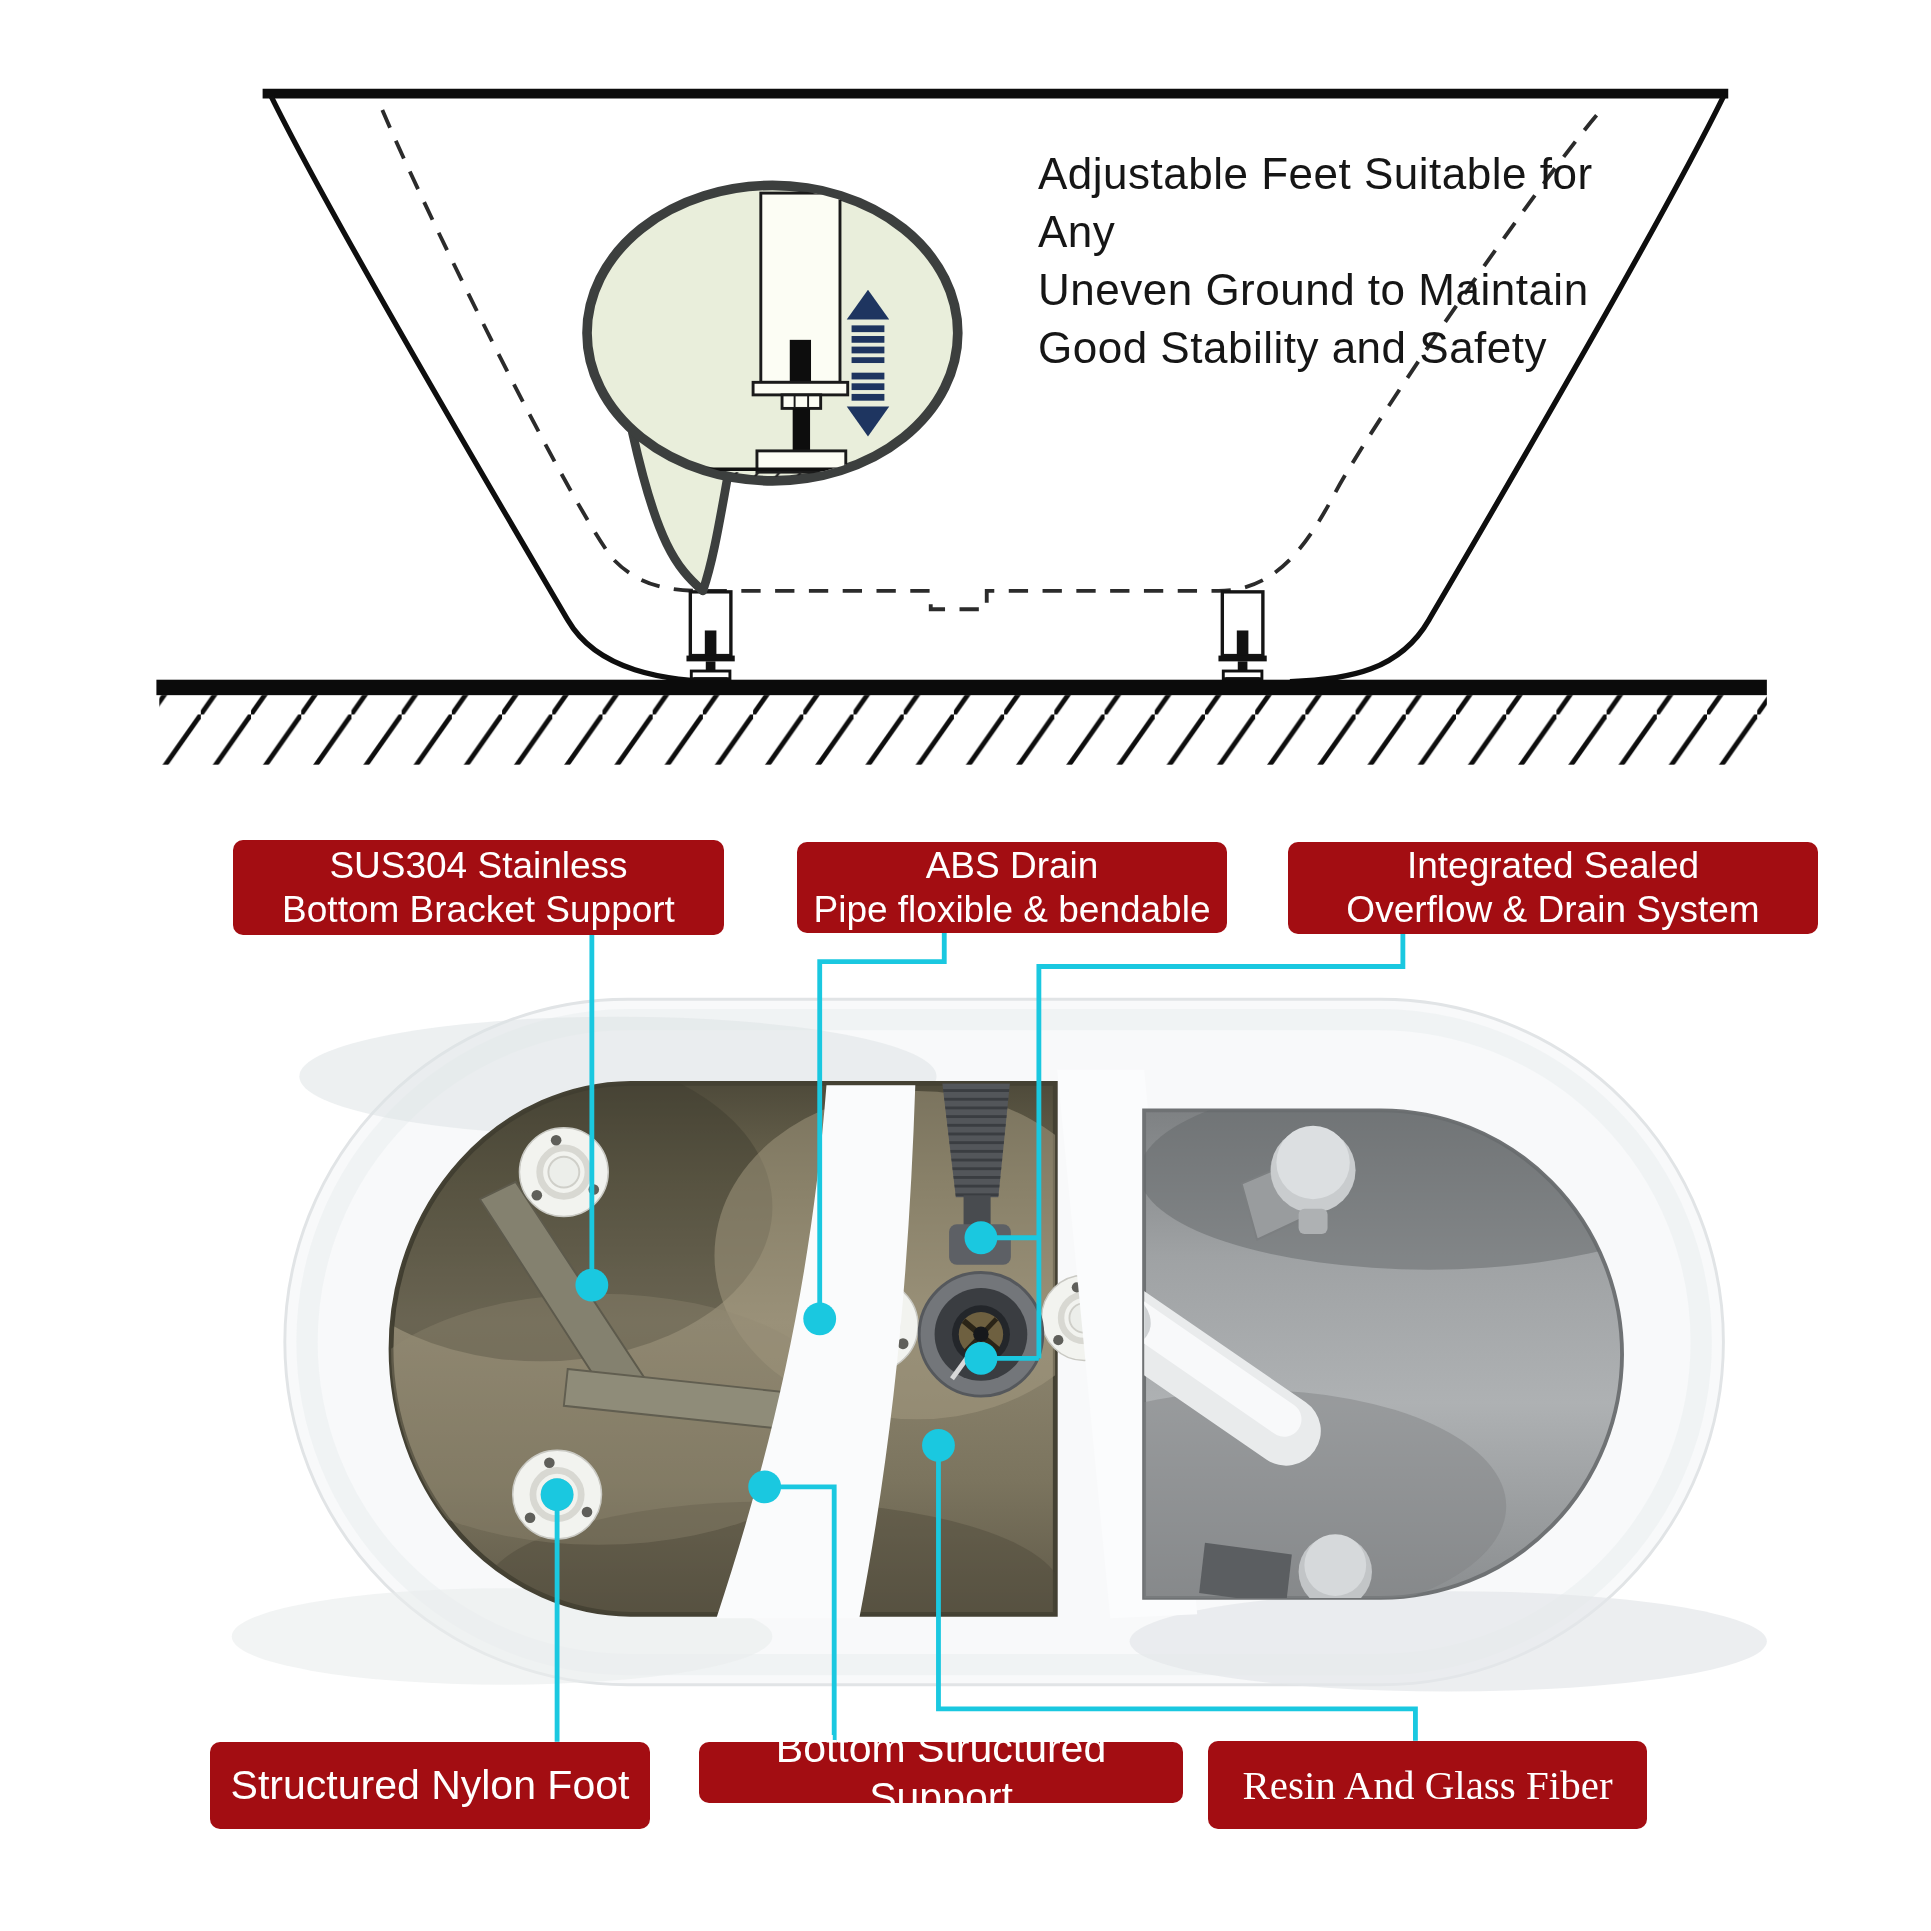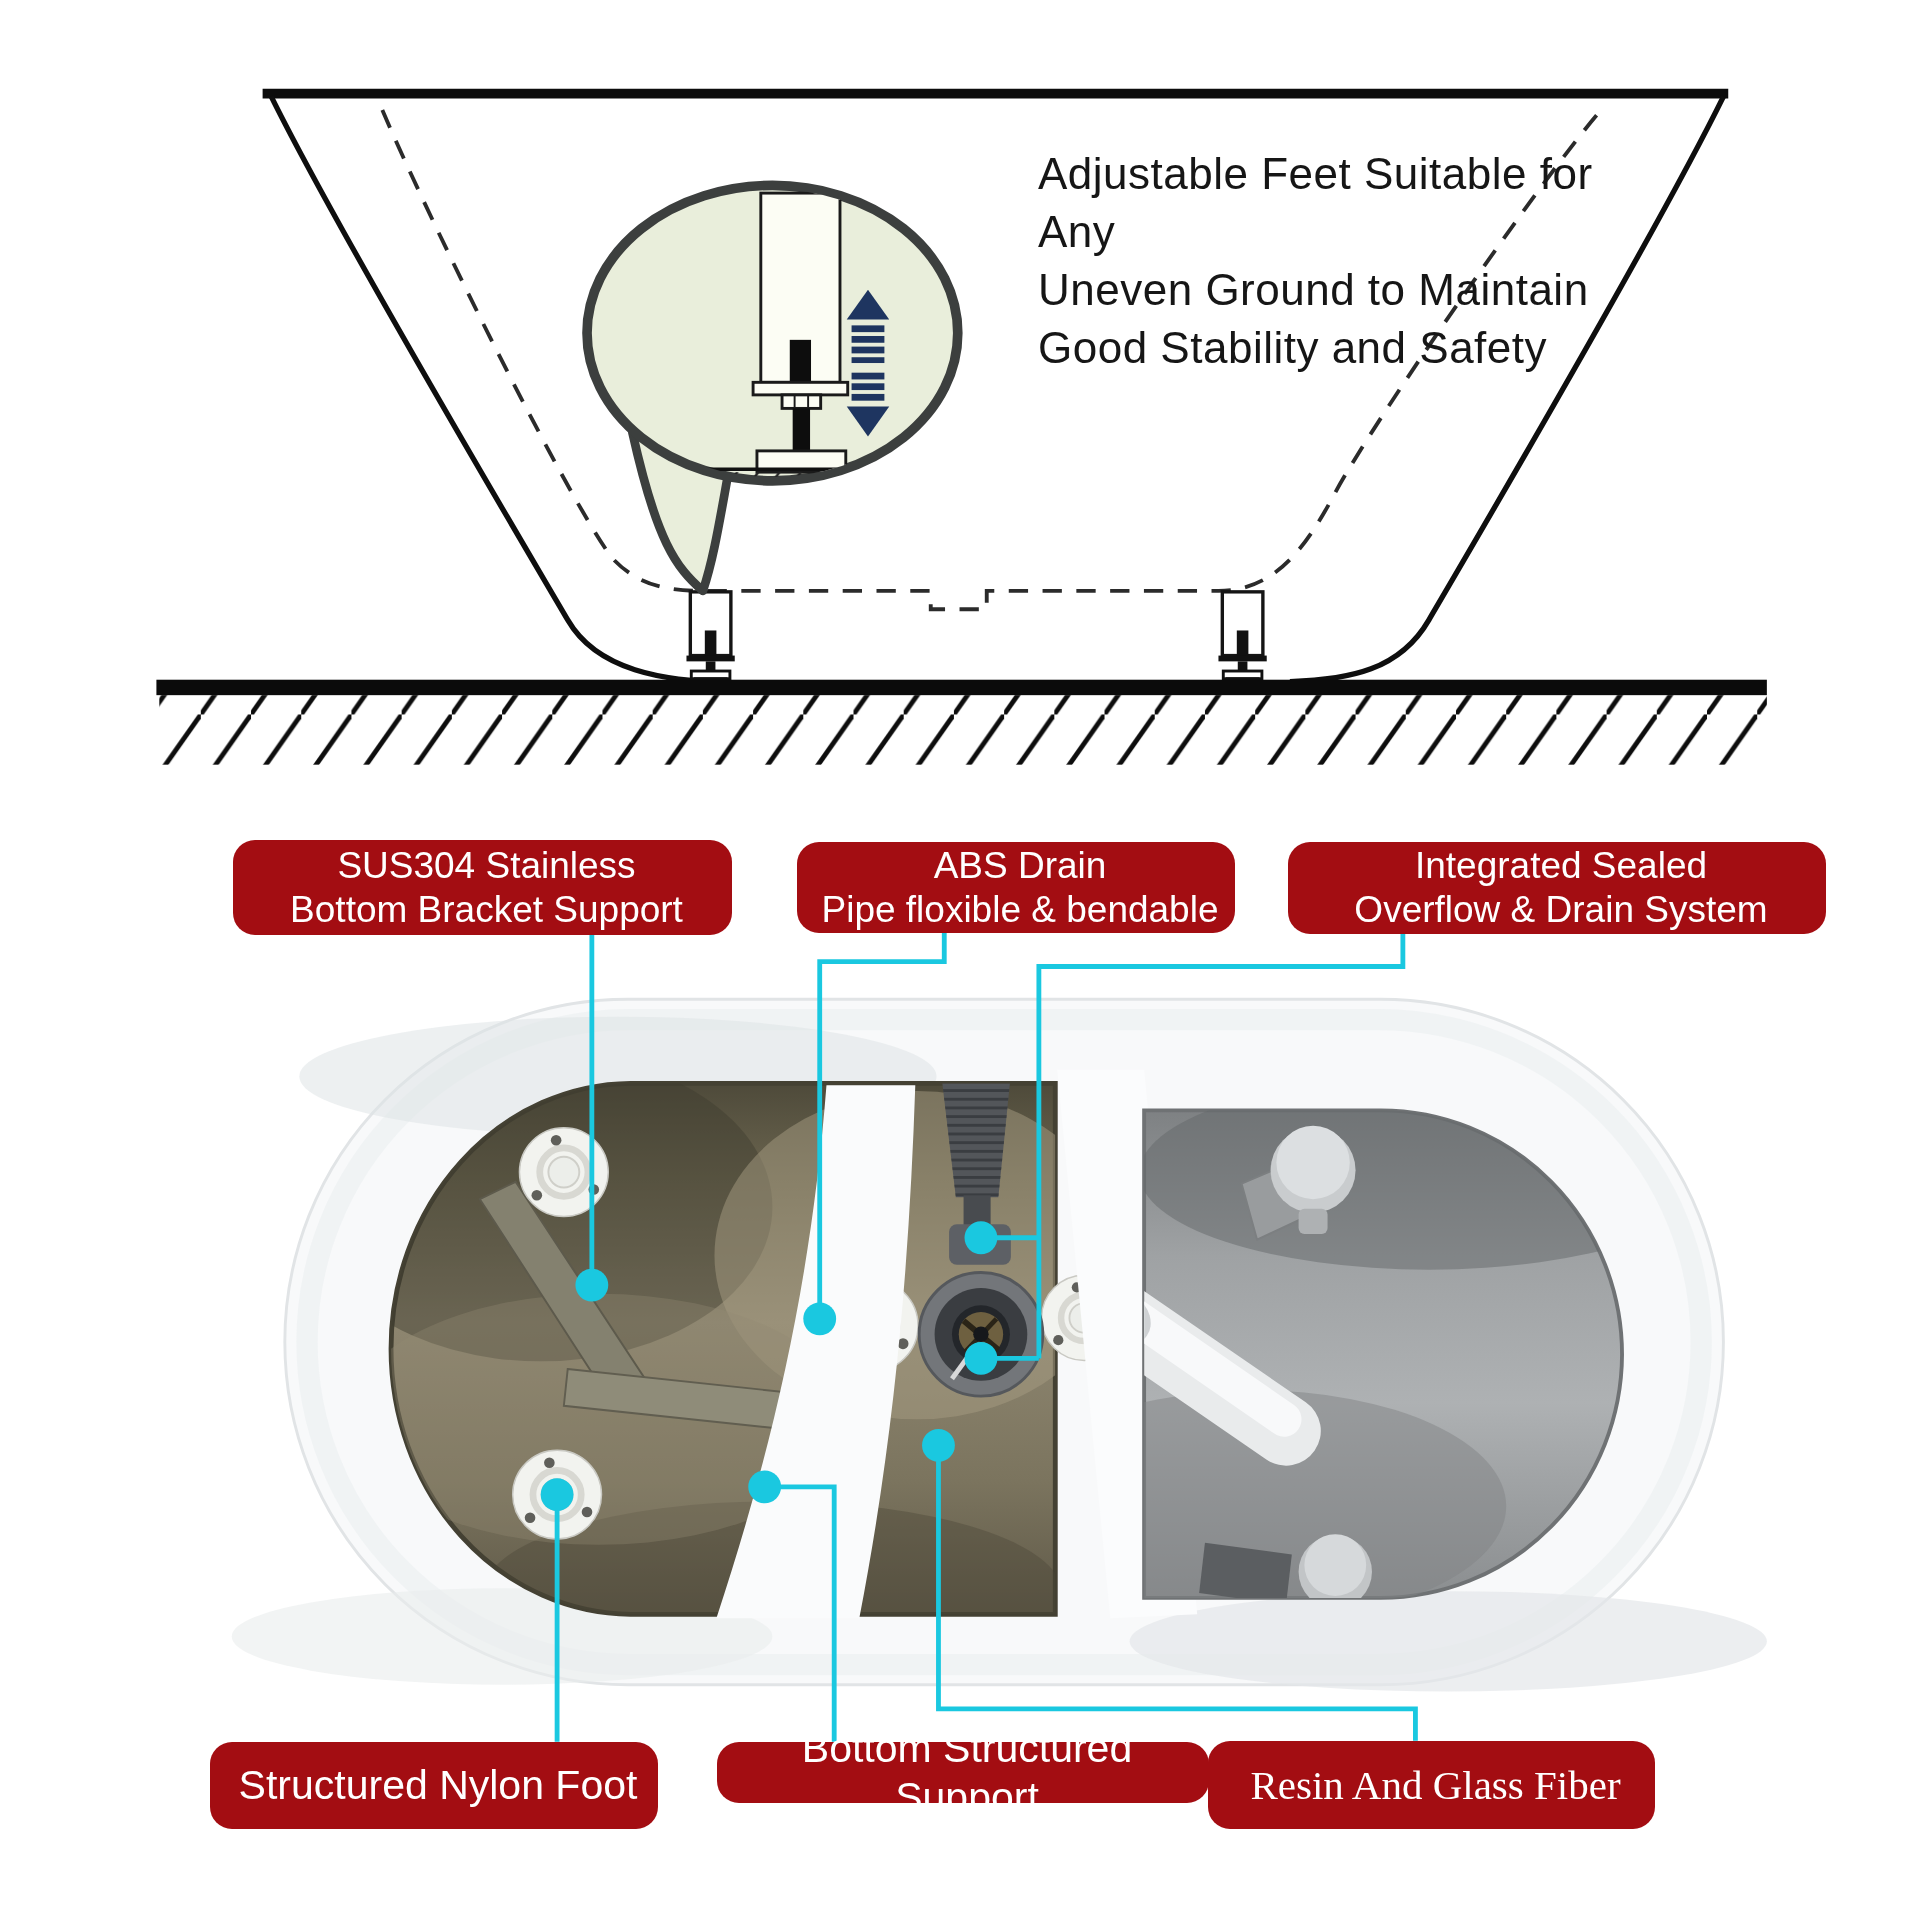--- a/index.html
+++ b/index.html
@@ -4,30 +4,30 @@
 <style>
   html,body{margin:0;padding:0;background:#ffffff;}
   #canvas{position:relative;width:1931px;height:1931px;background:#fff;overflow:hidden;
           font-family:"Liberation Sans", sans-serif;}
   #art{position:absolute;left:0;top:0;}
 
   .annotation{position:absolute;left:1038px;top:145px;width:618px;
               font-size:44px;line-height:58px;color:#161616;letter-spacing:0.5px;}
 
   .lbl{position:absolute;background:var(--label-bg);color:var(--label-text);
-       border-radius:22px;display:flex;flex-direction:column;align-items:center;
-       justify-content:center;text-align:center;line-height:1.18;padding-left:8px;}
+       border-radius:10px;display:flex;flex-direction:column;align-items:center;
+       justify-content:center;text-align:center;line-height:1.18;}
   .lbl.two{font-size:37px;}
   .lbl.one{font-size:41px;}
 
   .lbl-sus304{left:233px;top:840px;width:491px;height:95px;}
   .lbl-abs{left:797px;top:842px;width:430px;height:91px;align-items:center;}
   .lbl-overflow{left:1288px;top:842px;width:530px;height:92px;font-size:36px;}
   .lbl-nylon{left:210px;top:1742px;width:440px;height:87px;}
-  .lbl-bottom{left:717px;top:1742px;width:484px;height:61px;}
+  .lbl-bottom{left:699px;top:1742px;width:484px;height:61px;}
   .lbl-resin{left:1208px;top:1741px;width:439px;height:88px;font-family:Liberation Serif, serif;}
 
   
   .ld{fill:none;stroke:var(--leader);stroke-width:5px;}
   .dot{fill:var(--leader);}
   .navy{fill:var(--arrow-navy);}
   .bubfill{fill:var(--bubble-fill);}
   .bubstroke{stroke:var(--bubble-stroke);}
 </style>
 </head>

